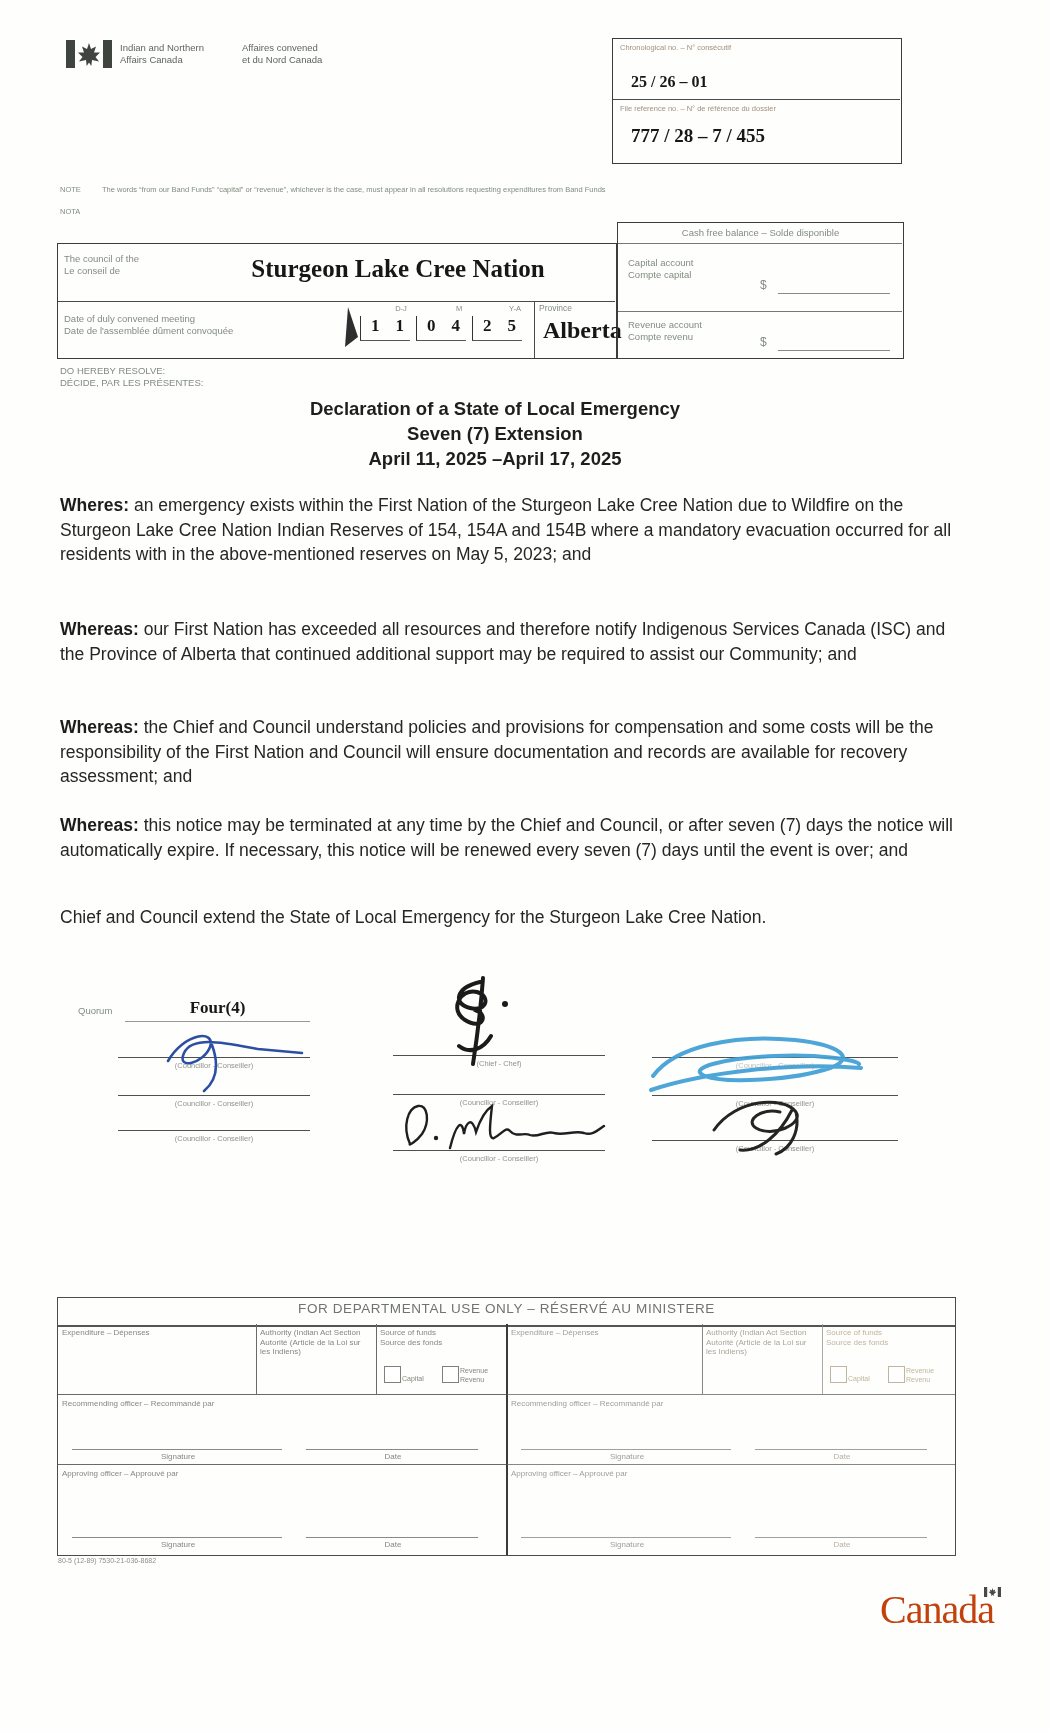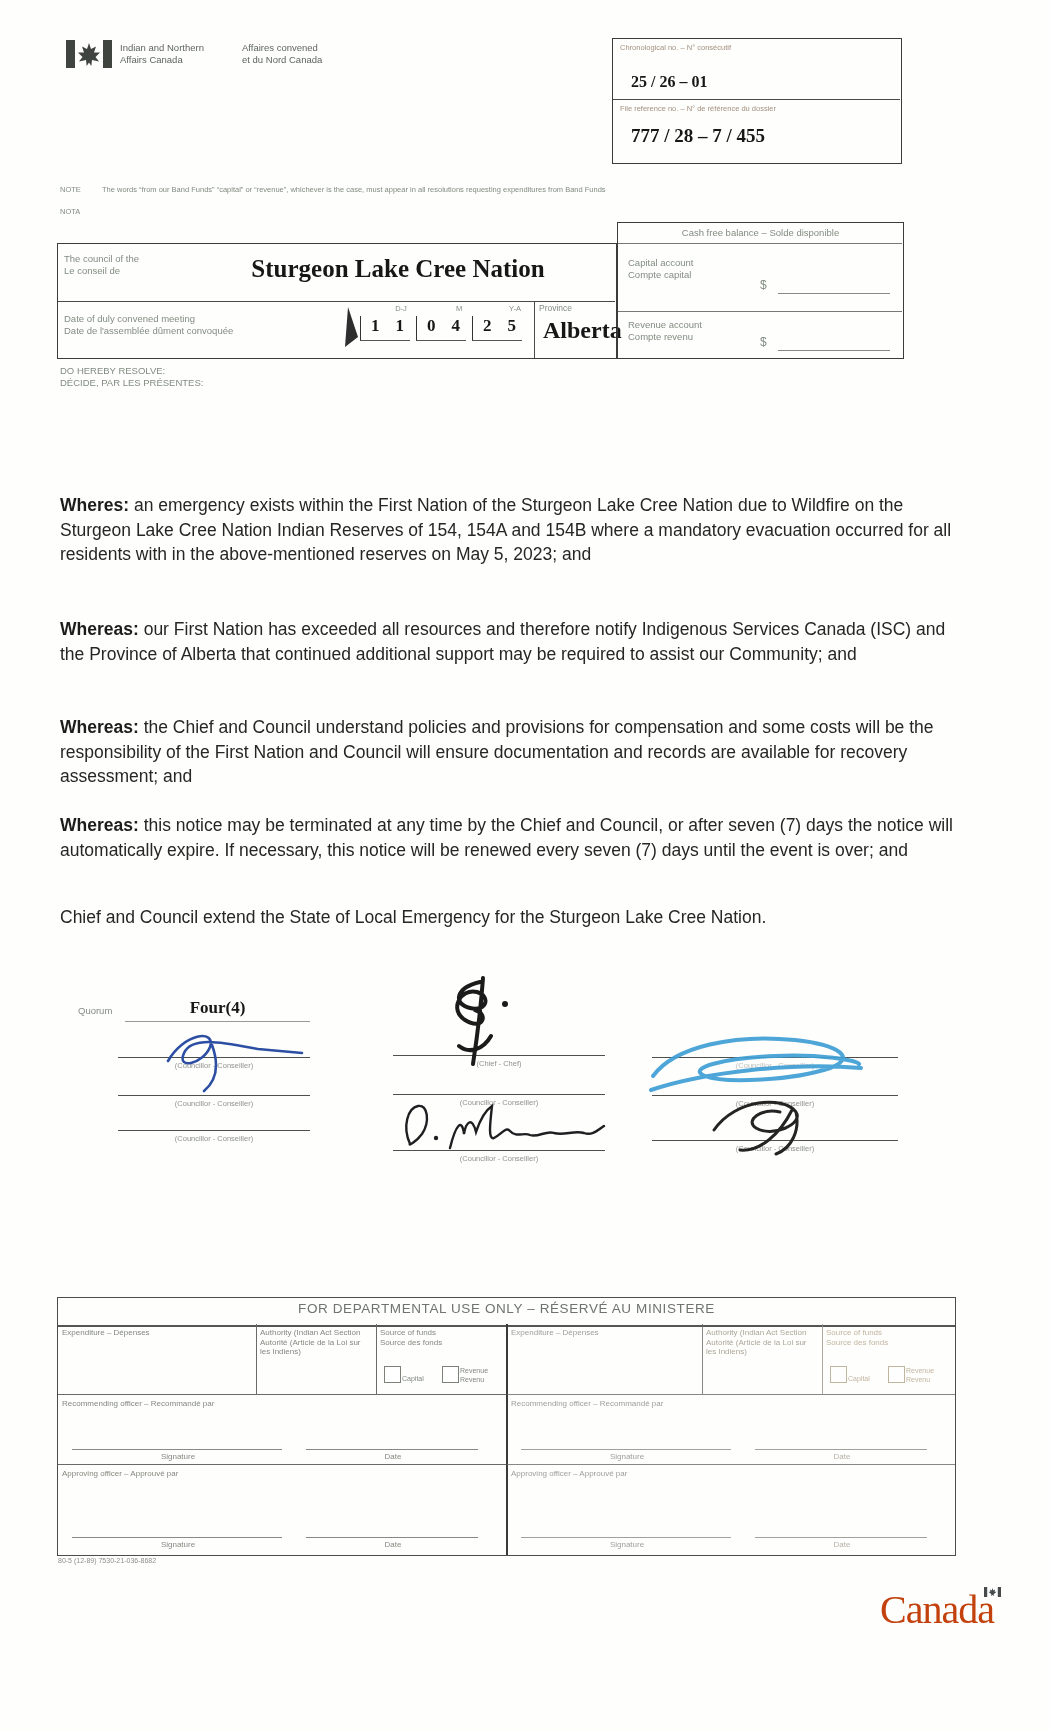--- a/index.html
+++ b/index.html
@@ -119,20 +119,25 @@
     </div>
     <div class="abs faded" style="left:142px;top:112px;font-size:12px;">$</div>
     <div class="abs thin" style="left:160px;top:127px;width:112px;"></div>
   </div>
 
   <div class="abs sm faded" style="left:60px;top:365px;">
     <div>DO HEREBY RESOLVE:</div>
     <div>DÉCIDE, PAR LES PRÉSENTES:</div>
   </div>
 
+  <div class="abs" style="left:75px;top:396px;width:840px;text-align:center;font-weight:bold;font-size:18.5px;line-height:25px;color:#1e1e1e;">
+    <div>Declaration of a State of Local Emergency</div>
+    <div>Seven (7) Extension</div>
+    <div>April 11, 2025 –April 17, 2025</div>
+  </div>
 
   <div class="abs par" style="left:60px;top:493px;">
     <b>Wheres:</b><span> an emergency exists within the First Nation of the Sturgeon Lake Cree Nation due to Wildfire on the Sturgeon Lake Cree Nation Indian Reserves of 154, 154A and 154B where a mandatory evacuation occurred for all residents with in the above-mentioned reserves on May 5, 2023; and</span>
   </div>
   <div class="abs par" style="left:60px;top:617px;">
     <b>Whereas:</b><span> our First Nation has exceeded all resources and therefore notify Indigenous Services Canada (ISC) and the Province of Alberta that continued additional support may be required to assist our Community; and</span>
   </div>
   <div class="abs par" style="left:60px;top:715px;">
     <b>Whereas:</b><span> the Chief and Council understand policies and provisions for compensation and some costs will be the responsibility of the First Nation and Council will ensure documentation and records are available for recovery assessment; and</span>
   </div>

